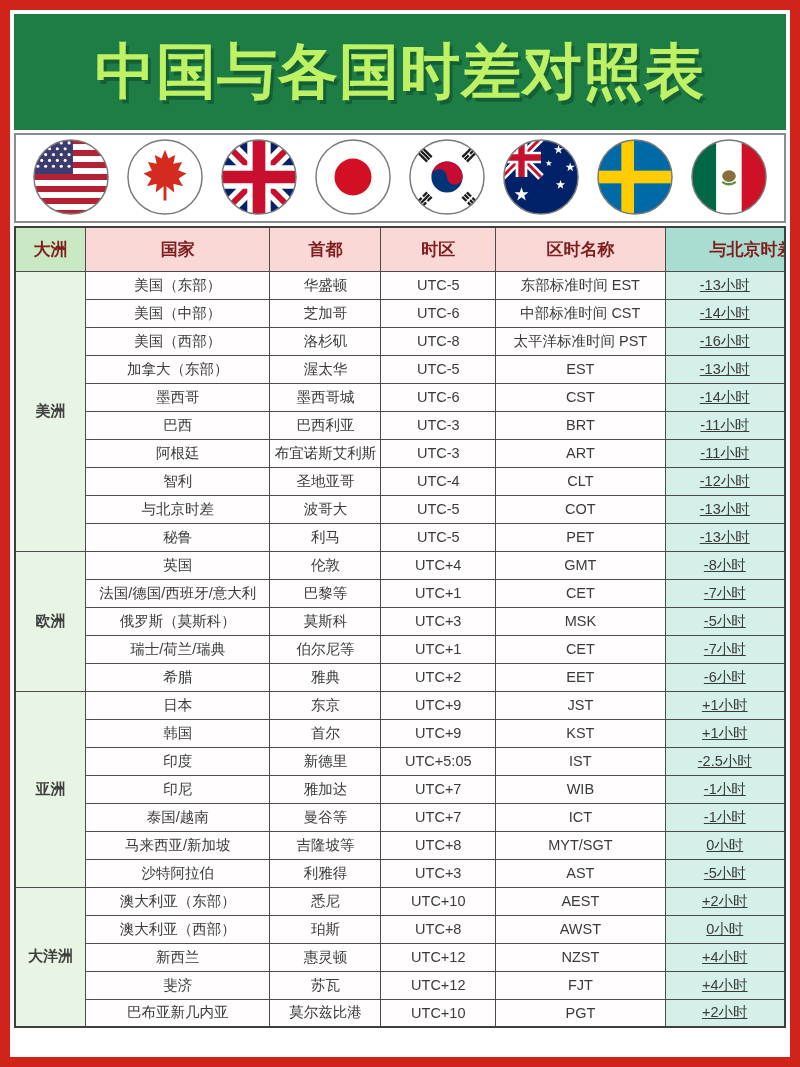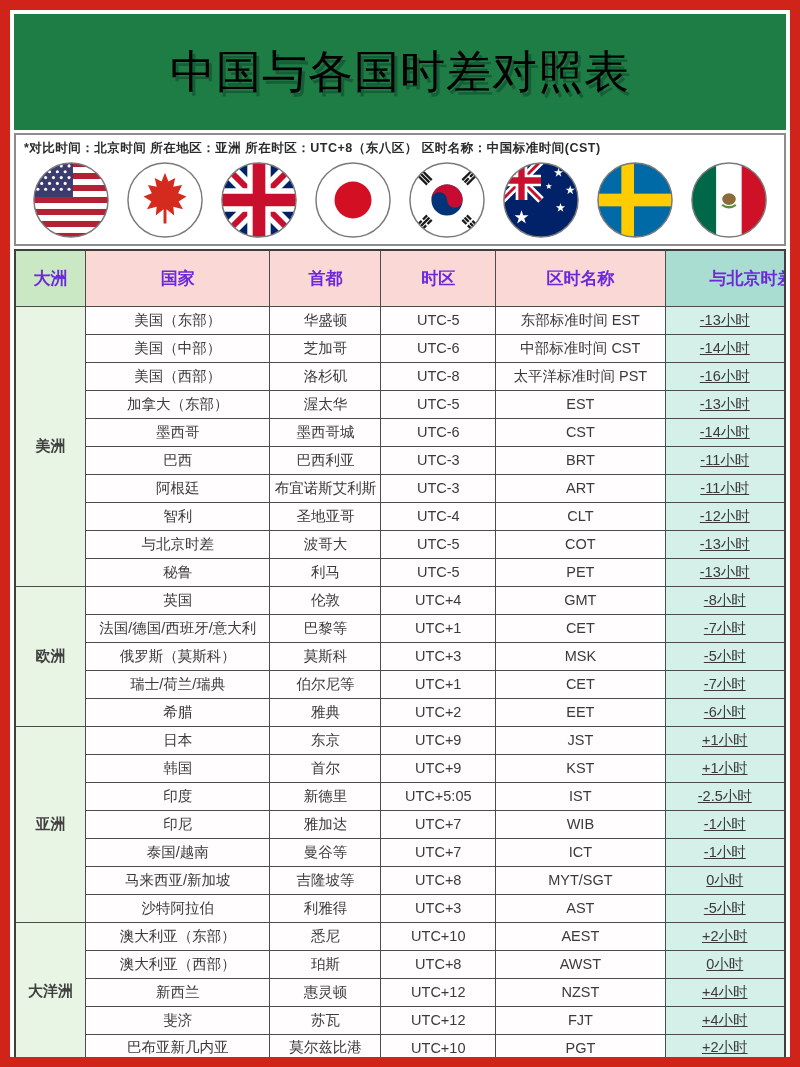--- a/index.html
+++ b/index.html
@@ -13,23 +13,23 @@
     padding: 4px 4px 3px 4px;
     overflow: hidden;
   }
 
   .title-bar {
     height: 116px;
     background: #1e7c45;
     display: flex; align-items: center; justify-content: center;
   }
   .title-bar h1 {
-    color: #000000;
-    font-size: 45px;
-    font-weight: 400;
+    color: #bef264;
+    font-size: 60px;
+    font-weight: 700;
     letter-spacing: 1px;
     white-space: nowrap;
     text-shadow: 3px 4px 0 rgba(10,60,35,.45);
   }
 
   .info-box {
     margin-top: 3px;
     border: 2px solid #8d8d8d;
     background: #fff;
   }
@@ -58,24 +58,24 @@
   }
   table.tz th, table.tz td {
     border: 1px solid #4c4c4c;
     text-align: center;
     vertical-align: middle;
     color: #3a3a3a;
     overflow: hidden;
     white-space: nowrap;
   }
   table.tz thead th {
-    height: 56px;
+    height: 44px;
     font-size: 17px;
     font-weight: bold;
-    color: #6d28d9;
+    color: #7f1d1d;
     background: #f9d8d6;
   }
   table.tz thead th.h-continent { background: #c9e8c3; }
   table.tz thead th.h-diff      { background: #a9ddd1; padding-left: 44px; }
   table.tz tbody td {
     height: 28px;
     font-size: 14.5px;
     background: #fffdfd;
   }
   table.tz tbody td.continent {
@@ -90,21 +90,20 @@
 </head>
 <body>
 
 <div class="frame">
 
   <div class="title-bar">
     <h1>中国与各国时差对照表</h1>
   </div>
 
   <div class="info-box">
-    <div class="note">*对比时间：北京时间  所在地区：亚洲 所在时区：UTC+8（东八区） 区时名称：中国标准时间(CST)</div>
 
     <div class="flags">
 
       <span class="flag">
         <svg viewBox="0 0 80 80">
           <defs>
               <clipPath id="cp-us">
                 <circle cx="40" cy="40" r="38"></circle>
               </clipPath>
             </defs>

